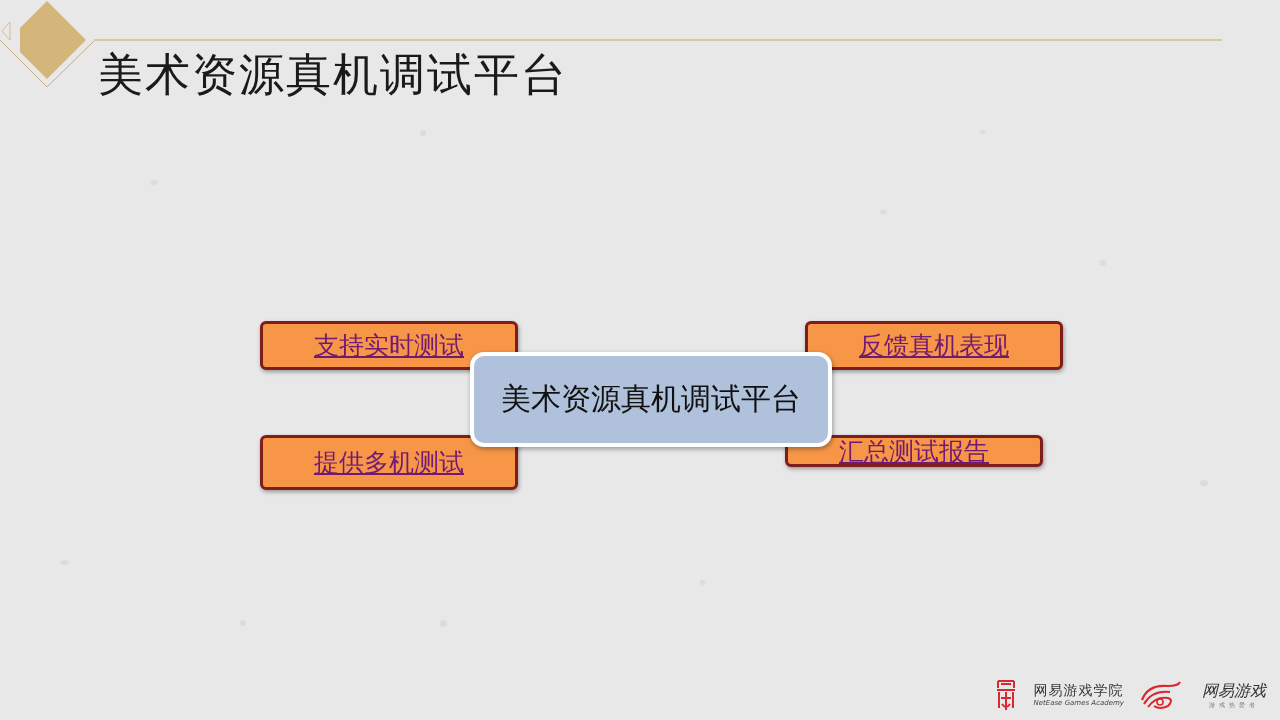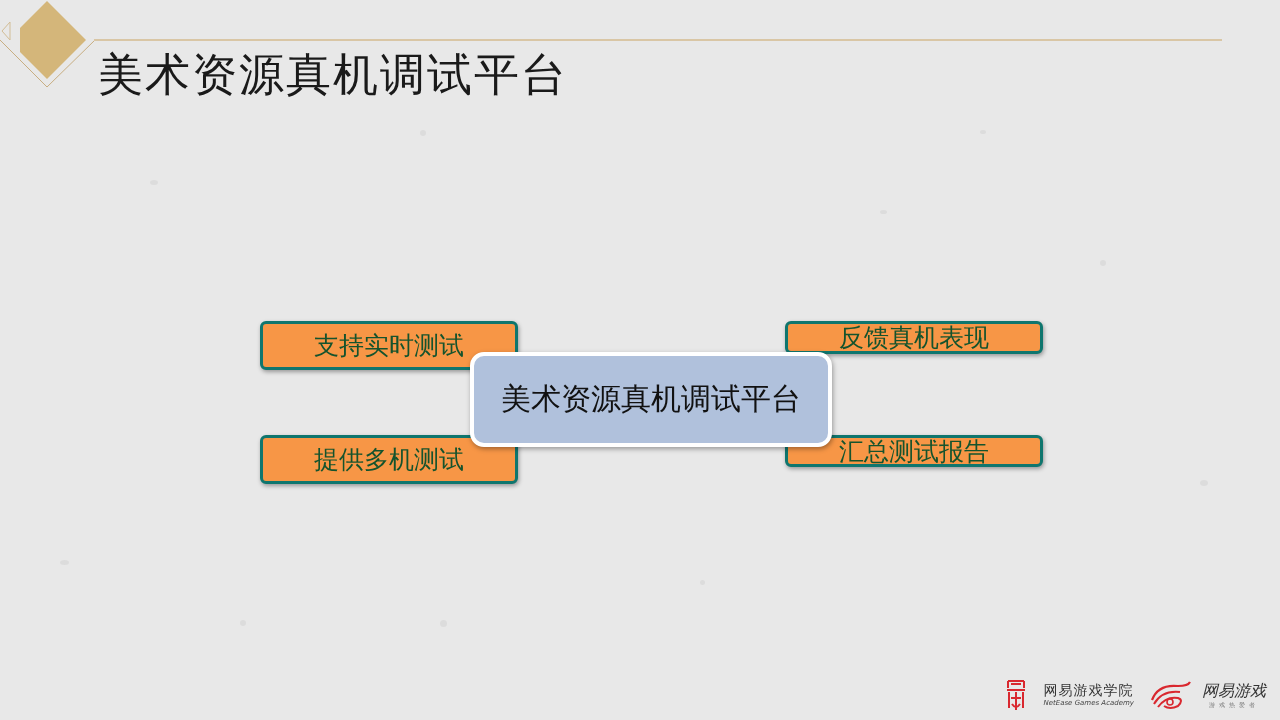--- a/index.html
+++ b/index.html
@@ -15,40 +15,40 @@
   }
   .corner { position:absolute; left:0; top:0; width:100px; height:95px; }
   .slide-title {
     position:absolute; left:98px; top:46px;
     font-size:45px; font-weight:300; color:#1a1a1a; letter-spacing:2px;
     line-height:58px; white-space:nowrap;
     font-family:"DejaVu Sans","Liberation Sans",sans-serif;
   }
   .node {
     position:absolute; box-sizing:border-box;
-    background:#f79646; border:3px solid #0f766e; border-radius:6px;
+    background:#f79646; border:3px solid #7f1d1d; border-radius:6px;
     box-shadow:1px 2px 4px rgba(0,0,0,0.35);
     display:flex; align-items:center; justify-content:center;
-    font-size:25px; color:#14532d; white-space:nowrap;
+    font-size:25px; color:#701a75; white-space:nowrap;text-decoration:underline;
   }
   .center-node {
     position:absolute; box-sizing:border-box;
     left:470px; top:352px; width:362px; height:95px;
     background:#b0c1dc; border:4px solid #ffffff; border-radius:14px;
     box-shadow:1px 2px 5px rgba(0,0,0,0.35);
     display:flex; align-items:center; justify-content:center;
     font-size:30px; color:#111; white-space:nowrap; z-index:2;
   }
   .logos { position:absolute; right:14px; bottom:8px; display:flex; align-items:center; gap:14px; }
   .academy { display:flex; align-items:center; gap:16px; }
   .academy-seal { width:22px; height:34px; }
   .academy-text { display:flex; flex-direction:column; }
   .academy-cn { font-size:14px; color:#333; line-height:16px; letter-spacing:1px; }
   .academy-en { font-size:7px; color:#444; line-height:10px;font-style:italic; }
-  .games { display:flex; align-items:center; gap:10px; }
+  .games { display:flex; align-items:center; gap:20px; }
   .games-text { display:flex; flex-direction:column; align-items:center; }
   .games-cn { font-size:16px; color:#333; font-style:italic; line-height:18px; }
   .games-sub { font-size:6px; color:#777; letter-spacing:4px; line-height:9px; }
 </style>
 </head>
 <body>
 
 <div>
   <div class="speck" style="left:150px;top:180px;width:8px;height:5px;"></div>
   <div class="speck" style="left:420px;top:130px;width:6px;height:6px;"></div>
@@ -66,22 +66,22 @@
   <polygon points="47,1 86,40 47,79 20,52 20,28" fill="#d4b67a"></polygon>
   <polyline points="0,40 47,87 95,40" fill="none" stroke="#c8ae82" stroke-width="1"></polyline>
   <polygon points="10,22 10,40 2,31" fill="none" stroke="#d2bd96" stroke-width="1"></polygon>
 </svg>
 <div class="header-line"></div>
 
 <div class="slide-title">美术资源真机调试平台</div>
 
 <div>
   <div class="node" style="left:260px;top:321px;width:258px;height:49px;">支持实时测试</div>
-  <div class="node" style="left:260px;top:435px;width:258px;height:49px;">提供多机测试</div>
-  <div class="node" style="left:785px;top:321px;width:258px;height:33px;">反馈真机表现</div>
+  <div class="node" style="left:260px;top:435px;width:258px;height:55px;">提供多机测试</div>
+  <div class="node" style="left:805px;top:321px;width:258px;height:49px;">反馈真机表现</div>
   <div class="node" style="left:785px;top:435px;width:258px;height:32px;">汇总测试报告</div>
   <div class="center-node">美术资源真机调试平台</div>
 </div>
 
 <div class="logos">
   <div class="academy">
     <svg class="academy-seal" viewBox="0 0 22 34">
       <path d="M3 3 H19 M3 3 V10 M19 3 V10 M6 6 H16 M2 12 H20 M4 14 V30 M18 14 V30 M11 14 V32 M6 20 H16 M7 26 Q11 32 15 26" stroke="#d9282f" stroke-width="2" fill="none"></path>
     </svg>
     <div class="academy-text">

